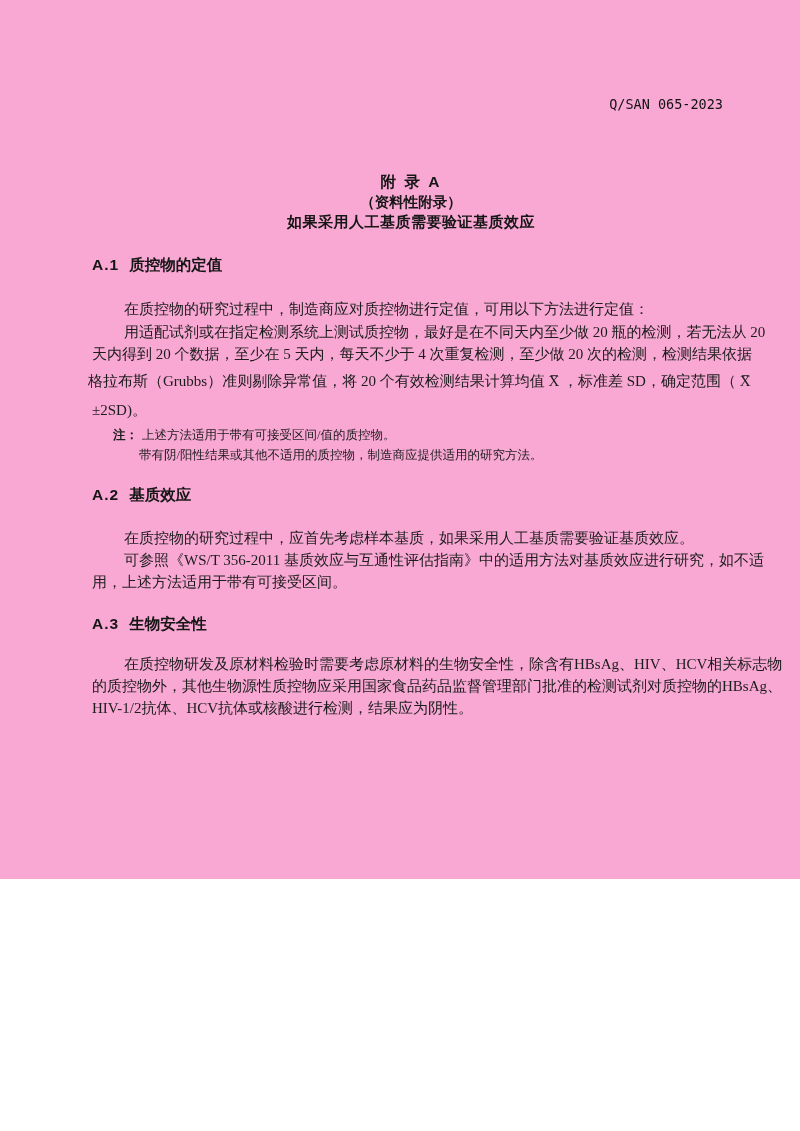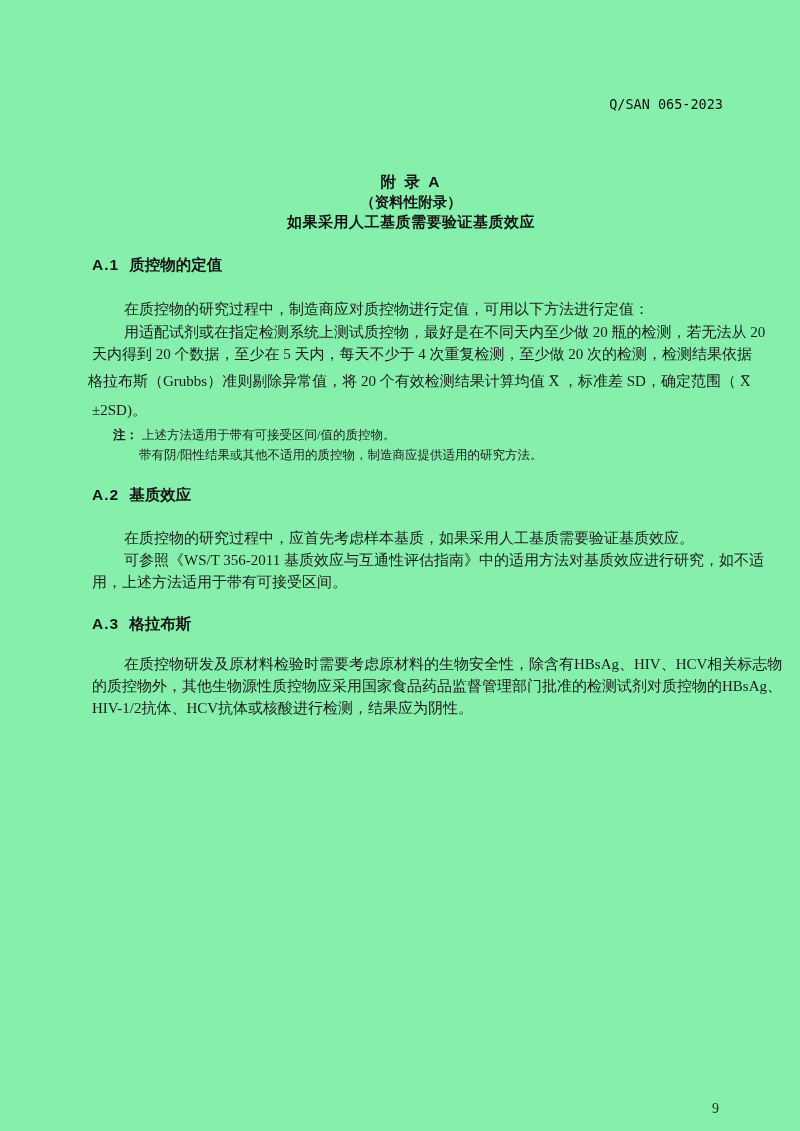--- a/index.html
+++ b/index.html
@@ -1,20 +1,20 @@
 <!DOCTYPE html>
 <html><head>
 <meta charset="utf-8">
 <style>
   html, body { margin: 0; padding: 0; background: #ffffff; }
   .page {
     position: relative;
     width: 800px;
-    height: 1131px;
-    background: #86efac;
+    height: 879px;
+    background: #f9a8d4;
     overflow: hidden;
     font-family: "Liberation Serif", "DejaVu Serif", serif;
     color: #1c1c1c;
   }
   .doc-code {
     position: absolute;
     top: 96px;
     right: 77px;
     font-family: "DejaVu Sans Mono", monospace;
     font-size: 13.5px;
@@ -93,21 +93,21 @@
   <div class="note-line" style="top:448px; left:139px;">带有阴/阳性结果或其他不适用的质控物，制造商应提供适用的研究方法。</div>
 
   <div class="sec-heading" style="top:485px;">
     <span class="sec-num">A.2</span><span>基质效应</span>
   </div>
   <div class="bline" style="top:530px; left:124px;">在质控物的研究过程中，应首先考虑样本基质，如果采用人工基质需要验证基质效应。</div>
   <div class="bline" style="top:552px; left:124px;">可参照《WS/T 356-2011 基质效应与互通性评估指南》中的适用方法对基质效应进行研究，如不适</div>
   <div class="bline" style="top:574px; left:92px;">用，上述方法适用于带有可接受区间。</div>
 
   <div class="sec-heading" style="top:614px;">
-    <span class="sec-num">A.3</span><span>格拉布斯</span>
+    <span class="sec-num">A.3</span><span>生物安全性</span>
   </div>
   <div class="bline" style="top:656px; left:124px;">在质控物研发及原材料检验时需要考虑原材料的生物安全性，除含有HBsAg、HIV、HCV相关标志物</div>
   <div class="bline" style="top:678px; left:92px;">的质控物外，其他生物源性质控物应采用国家食品药品监督管理部门批准的检测试剂对质控物的HBsAg、</div>
   <div class="bline" style="top:700px; left:92px;">HIV-1/2抗体、HCV抗体或核酸进行检测，结果应为阴性。</div>
 
   <div class="page-num">9</div>
 
 </div>
 
 </body></html>

